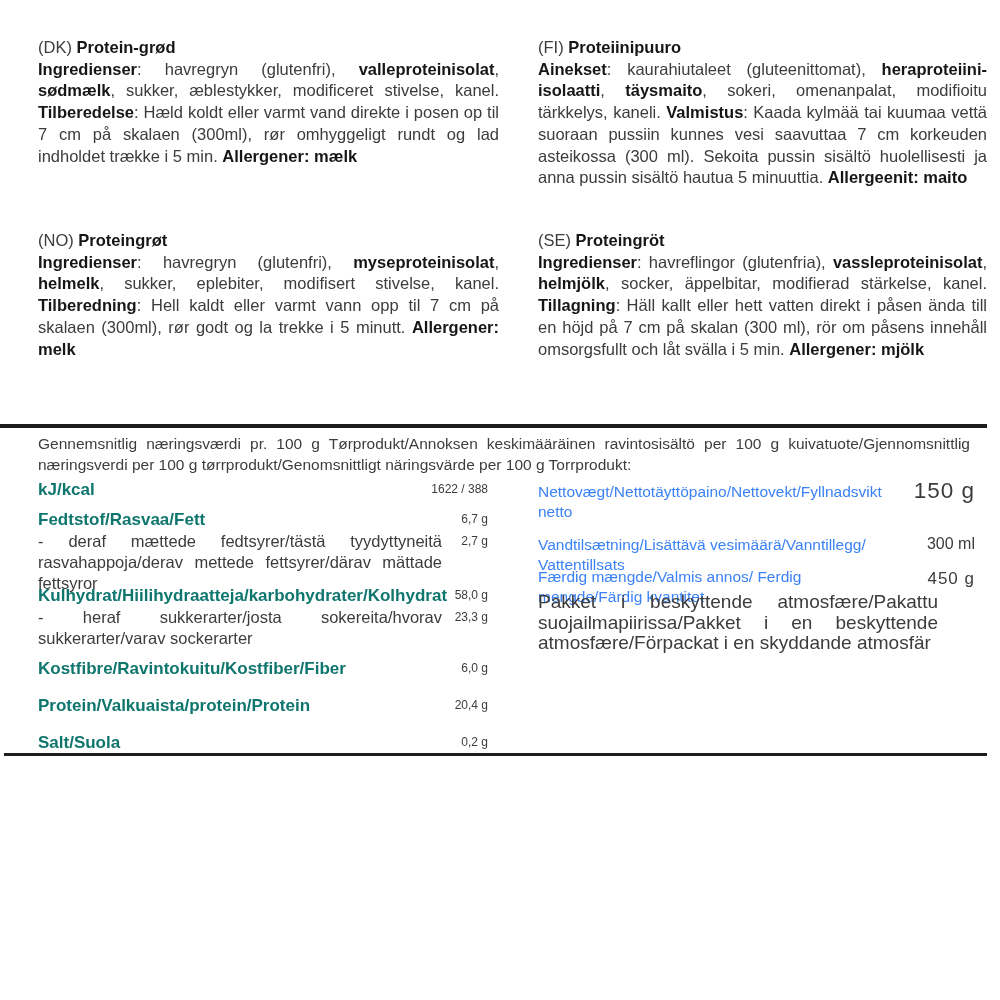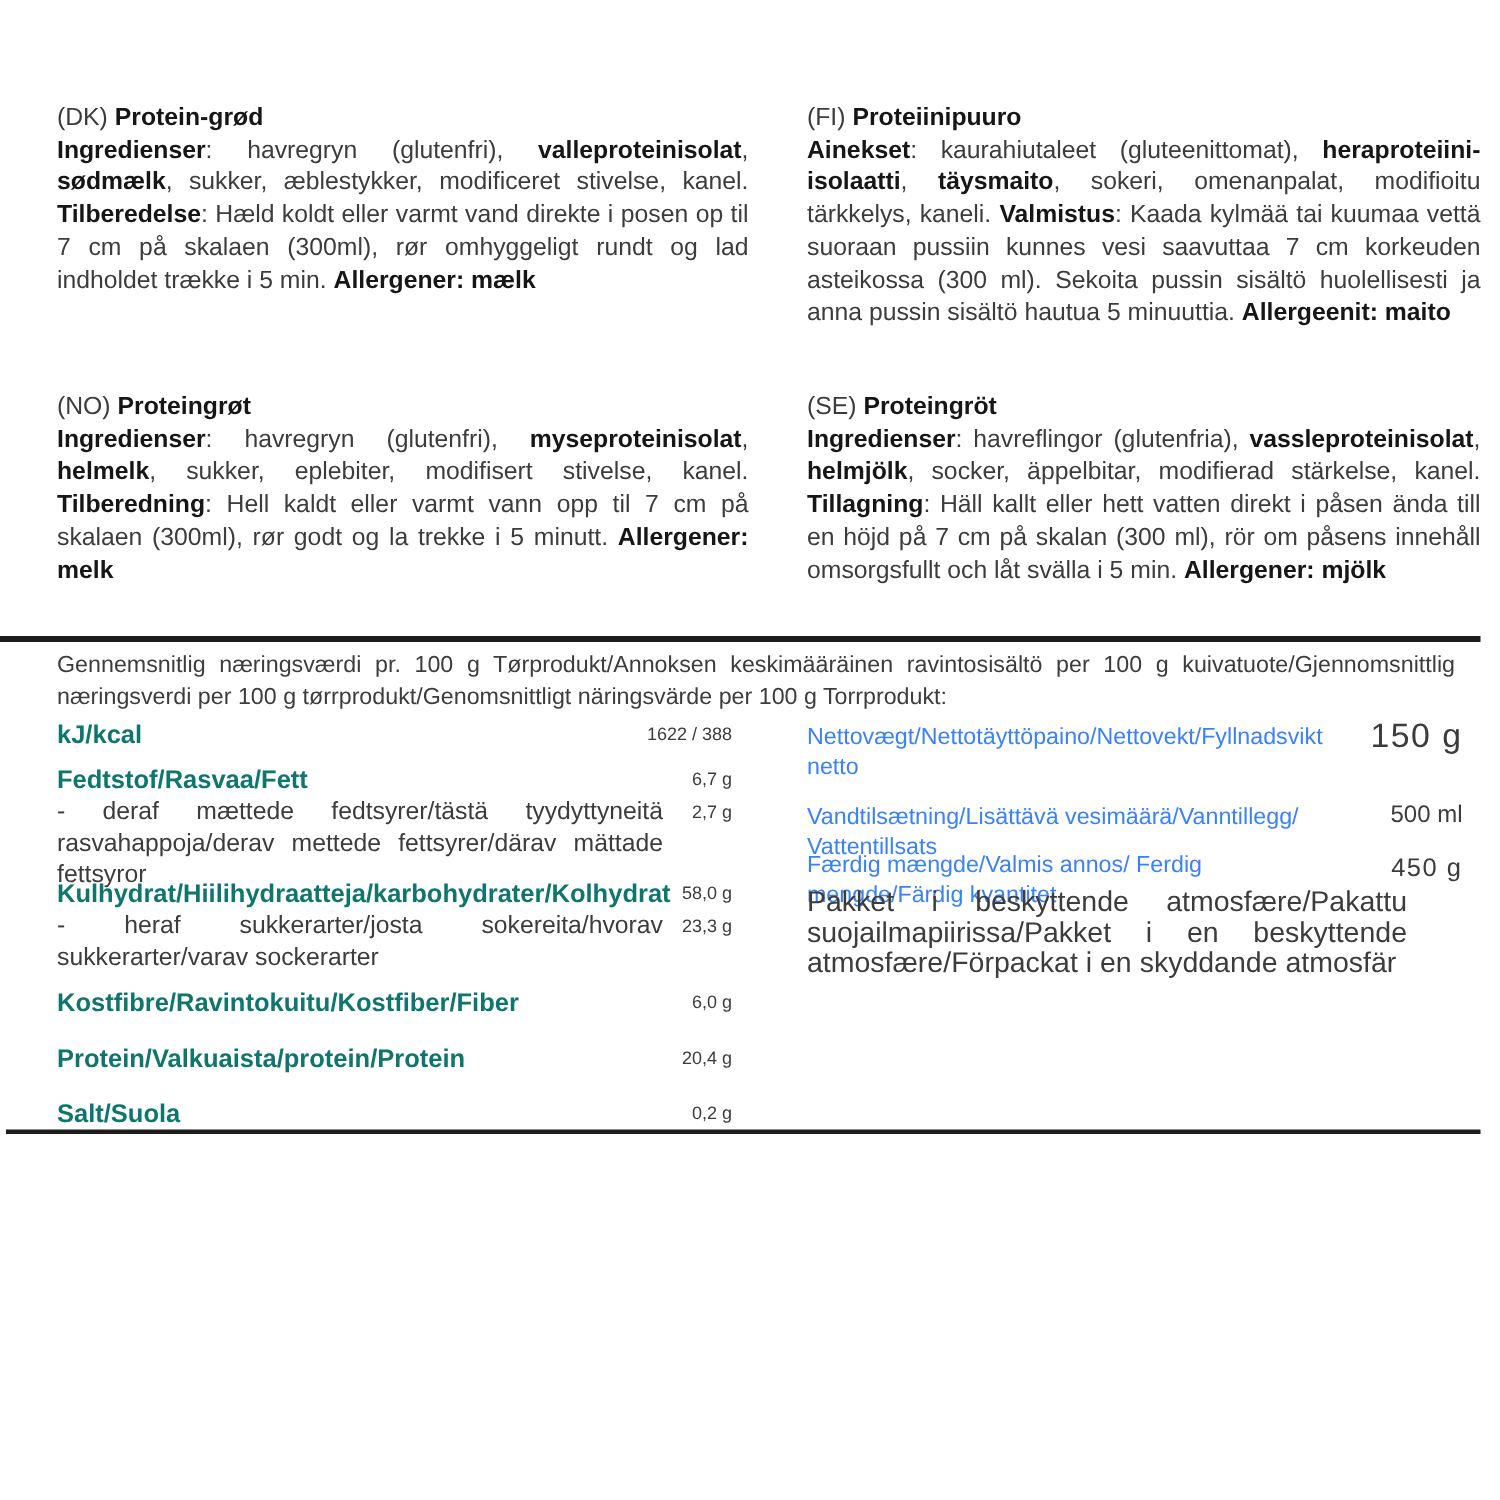--- a/index.html
+++ b/index.html
@@ -8,21 +8,21 @@
     width: 1000px;
     height: 1000px;
     background: #ffffff;
     font-family: "Liberation Sans", "DejaVu Sans", sans-serif;
     color: #3c3c3c;
     overflow: hidden;
   }
   .b { font-weight: 700; color: #161616; }
 
   
-  .lang-block { position: absolute; font-size: 16.5px; line-height: 21.7px; margin-top: 31px; }
+  .lang-block { position: absolute; font-size: 16.5px; line-height: 21.7px; }
   .lang-block .block-title { white-space: nowrap; }
   .lang-block .block-body { margin: 0; text-align: justify; }
   #block-dk { left: 38px; top: 37px;  width: 461px; }
   #block-fi { left: 538px; top: 37px; width: 449px; }
   #block-no { left: 38px; top: 230px; width: 461px; }
   #block-se { left: 538px; top: 230px; width: 449px; }
 
   
   .rule { position: absolute; background: #1d1d1d; }
   #rule-top    { left: 0px; top: 424px; width: 987px; height: 4px; }
@@ -120,21 +120,21 @@
     <div class="nvalue">0,2 g</div>
   </div>
 
   <div class="irow" id="irow-0">
     <div class="ilabel">Nettovægt/Nettotäyttöpaino/Nettovekt/Fyllnadsvikt netto</div>
     <div class="ivalue">150 g</div>
   </div>
 
   <div class="irow" id="irow-1">
     <div class="ilabel">Vandtilsætning/Lisättävä vesimäärä/Vanntillegg/ Vattentillsats</div>
-    <div class="ivalue">500 ml</div>
+    <div class="ivalue">300 ml</div>
   </div>
 
   <div class="irow" id="irow-2">
     <div class="ilabel">Færdig mængde/Valmis annos/ Ferdig mengde/Färdig kvantitet</div>
     <div class="ivalue">450 g</div>
   </div>
 
   <div id="packaging-note">Pakket i beskyttende atmosfære/Pakattu suojailmapiirissa/Pakket i en beskyttende atmosfære/Förpackat i en skyddande atmosfär</div>
 
 </div>

